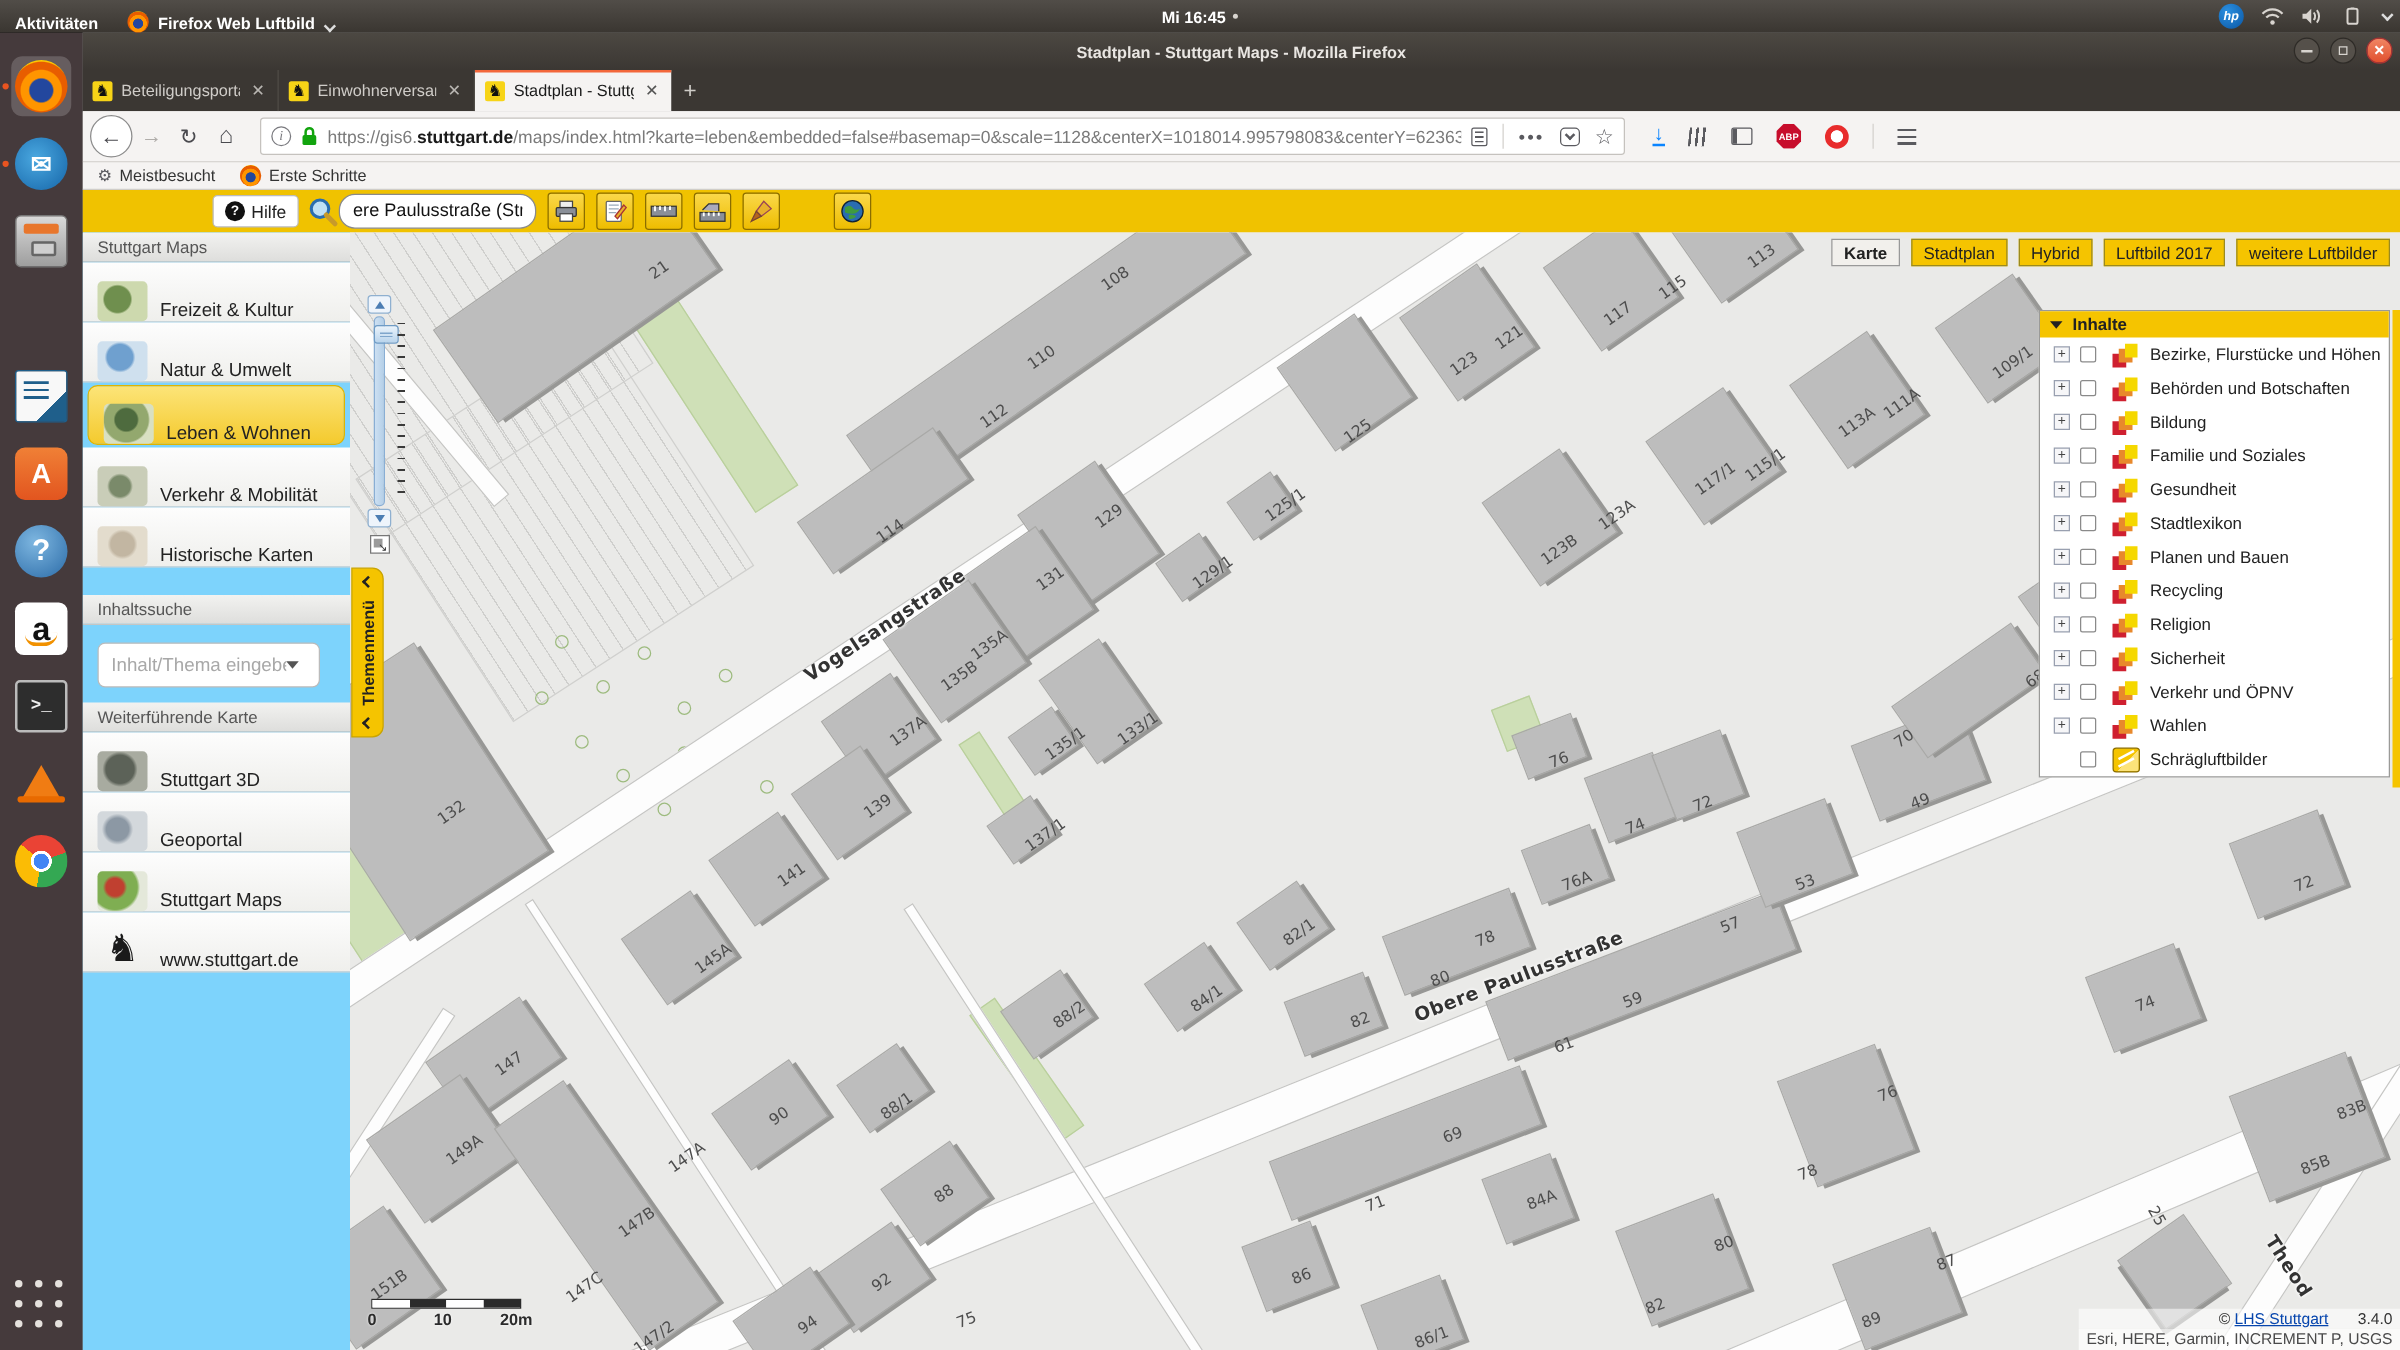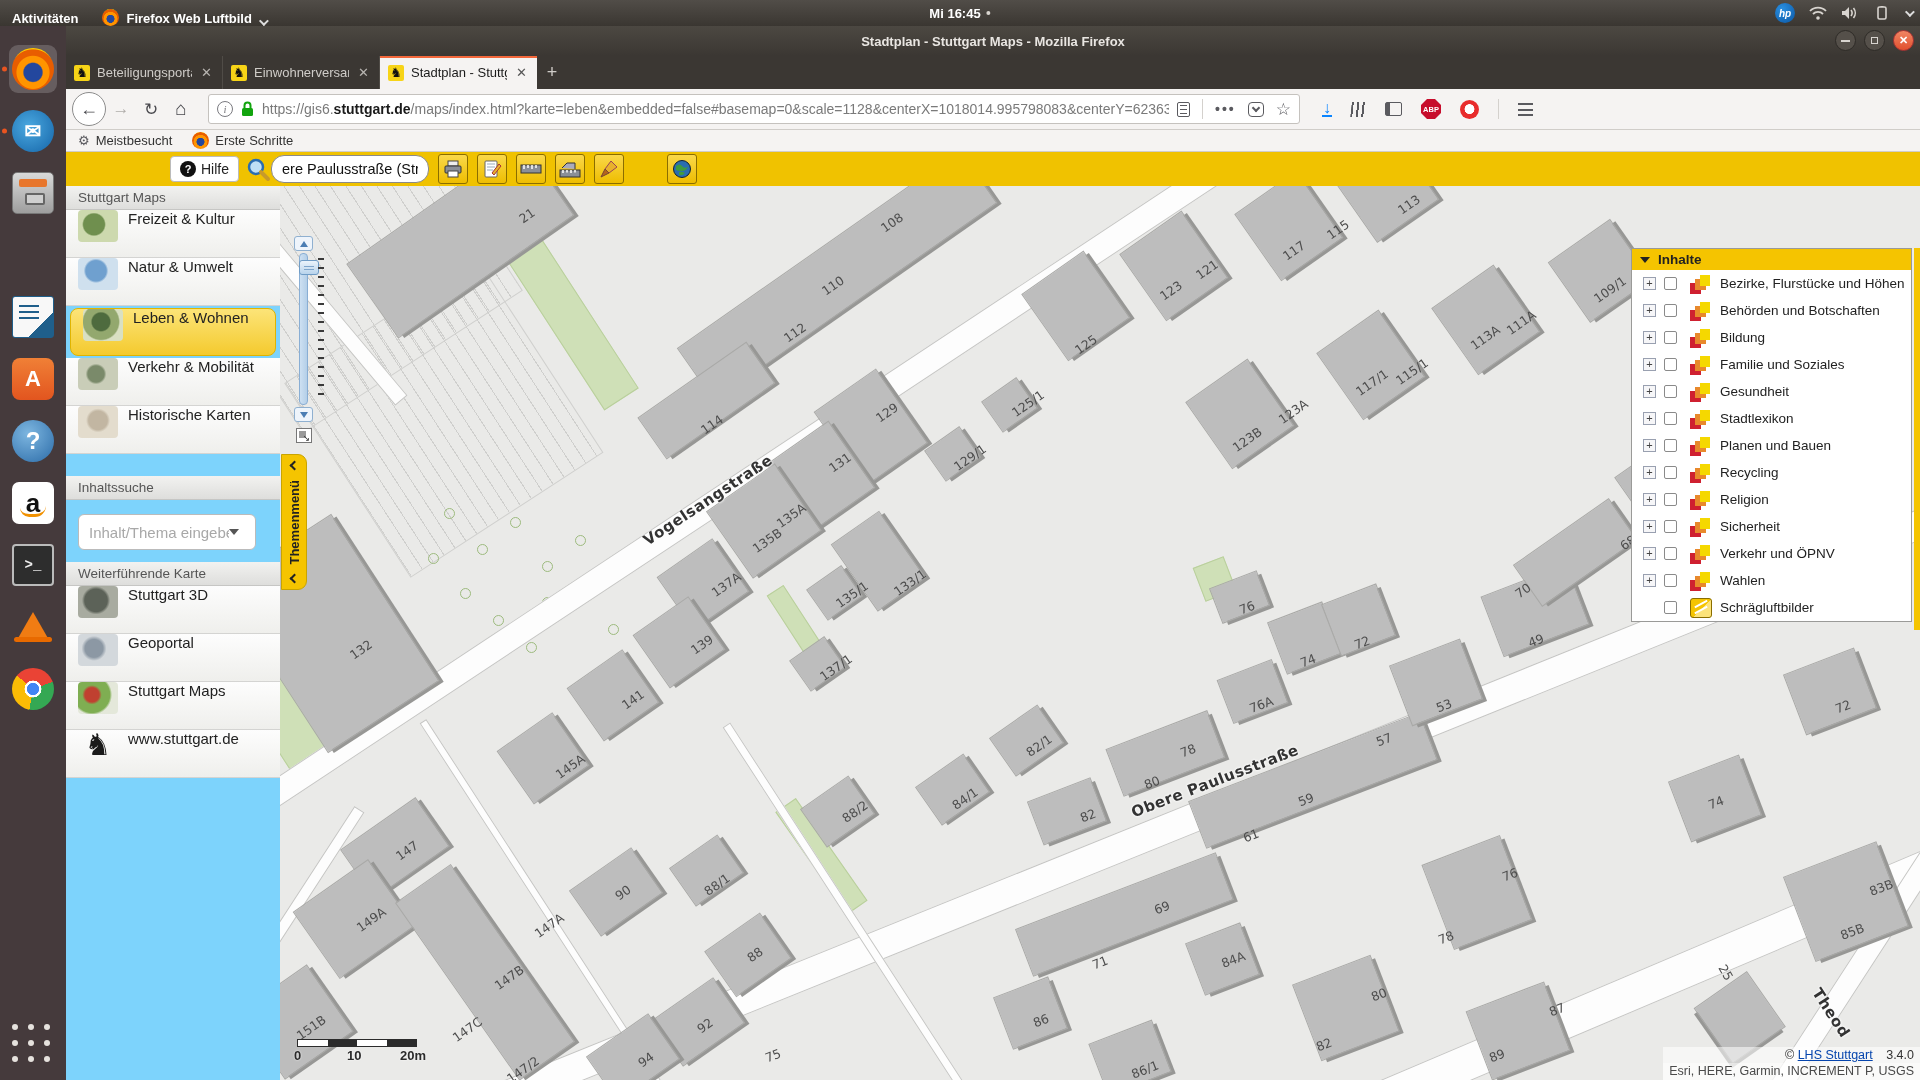--- a/index.html
+++ b/index.html
@@ -125,21 +125,21 @@
   .toolbtn { width:30px; height:30px; margin-left:9px; background:linear-gradient(#fad84a,#eebd00);
     border:1px solid #8a6d00; border-radius:3px; display:flex; align-items:center; justify-content:center; }
   .toolbtn svg { display:block; }
   .gap { width:34px; }
 
   
   #sidebar { position:absolute; left:0; top:160px; width:214px; height:894px; background:#7dd3fc; overflow:hidden; }
   .sb-header { height:24px; background:linear-gradient(#f2f2f0,#dededc); border-bottom:1px solid #c6c6c4;
     color:#555; font-size:13.5px; display:flex; align-items:center; padding-left:12px; }
   .sb-item { height:48px; background:linear-gradient(#fdfdfd,#efefec); border-bottom:1px solid #d4d4d2;
-    display:flex; align-items:flex-start; gap:10px; padding-left:12px; font-size:15px; color:#222; }
+    display:flex; align-items:flex-end; gap:10px; padding-left:12px; font-size:15px; color:#222; }
   .sb-item.active { background:linear-gradient(#fce478,#f4ca2e); border-radius:8px; margin:2px 4px; border:1px solid #e0b400; }
   .thumb { width:40px; height:32px; border-radius:4px; flex:none; }
   .th-freizeit { background:radial-gradient(circle at 40% 45%,#6f8f4e 0 35%,#cdd9ae 40%); }
   .th-leben { background:radial-gradient(circle at 45% 40%,#4e6b3e 0 30%,#93a86e 35% 60%,#d9e0c2 65%); }
   .th-natur { background:radial-gradient(circle at 45% 40%,#6fa0cf 0 35%,#cfe0ee 42%); }
   .th-verkehr { background:radial-gradient(circle at 45% 50%,#7a8a6a 0 30%,#c9cdb8 38%); }
   .th-boden { background:radial-gradient(circle at 45% 50%,#c9b895 0 35%,#e6ddc8 45%); }
   .th-hist { background:radial-gradient(circle at 50% 45%,#c2b6a2 0 35%,#e3dccd 45%); }
   .th-s3d { background:radial-gradient(circle at 45% 45%,#5c6258 0 40%,#a8aba0 50%); }
   .th-geo { background:radial-gradient(circle at 40% 45%,#8c98a4 0 30%,#d3d8dc 42%); }
@@ -224,21 +224,21 @@
   #sb-bar i:nth-child(1){ background:#fff; } #sb-bar i:nth-child(2){ background:#2b2b2b; }
   #sb-bar i:nth-child(3){ background:#fff; } #sb-bar i:nth-child(4){ background:#2b2b2b; }
   #sb-labels { position:relative; height:15px; font-size:13px; font-weight:bold; color:#2b2b2b;
     text-shadow:0 0 2px #fff; }
   #sb-labels span { position:absolute; top:1px; }
 
   
   #attrib { position:absolute; right:0; bottom:0; z-index:20; text-align:right; font-size:12.5px; }
   #attrib .row1 { background:rgba(255,255,255,.55); padding:1px 6px; color:#333; }
   #attrib .row1 a { color:#0645ad; text-decoration:underline; }
-  #attrib .ver { margin-left:10px; color:#333; }
+  #attrib .ver { margin-left:20px; color:#333; }
   #attrib .row2 { background:rgba(255,255,255,.75); padding:1px 6px 2px; color:#4a4a4a; }
 </style>
 </head>
 <body>
 
 <div id="topbar">
   <div class="tb-item">
     <span>Aktivitäten</span>
   </div>
   <div class="tb-item">
@@ -672,20 +672,27 @@
         <div class="mlabel" style="left: 1559.64px; top: 738.444px; transform: rotate(-21deg);">85B</div>
         <div class="mlabel" style="left: 1428.44px; top: 608.814px; transform: rotate(-21deg);">74</div>
         <div class="mlabel" style="left: 1554.72px; top: 513.156px; transform: rotate(-21deg);">72</div>
         <div class="mlabel" style="left: 1438.28px; top: 778.674px; transform: rotate(60deg);">25</div>
         <div class="mlabel" style="left: 485.44px; top: 861.816px; transform: rotate(-21deg);">75</div>
         <div class="slabel" style="left: 428.04px; top: 313.794px; transform: translate(-50%, -50%) rotate(-33.5deg);">Vogelsangstraße</div>
         <div class="slabel" style="left: 934.8px; top: 594.51px; transform: translate(-50%, -50%) rotate(-21deg);">Obere Paulusstraße</div>
         <div class="slabel" style="left: 1551.44px; top: 826.95px; transform: translate(-50%, -50%) rotate(57deg);">Theod</div>
       </div>
 
+    <div id="basemapbtns">
+        <div class="mapbtn active">Karte</div>
+        <div class="mapbtn">Stadtplan</div>
+        <div class="mapbtn">Hybrid</div>
+        <div class="mapbtn">Luftbild 2017</div>
+        <div class="mapbtn">weitere Luftbilder</div>
+      </div>
 
     <div id="contents-panel">
       <div id="cp-header">
         <span class="dd-caret" style="border-top-color:#222;"></span>
         <span>Inhalte</span>
       </div>
       <div id="cp-body">
           <div class="cp-row">
             <div class="expander">+</div>
             <div class="cbx"></div>

